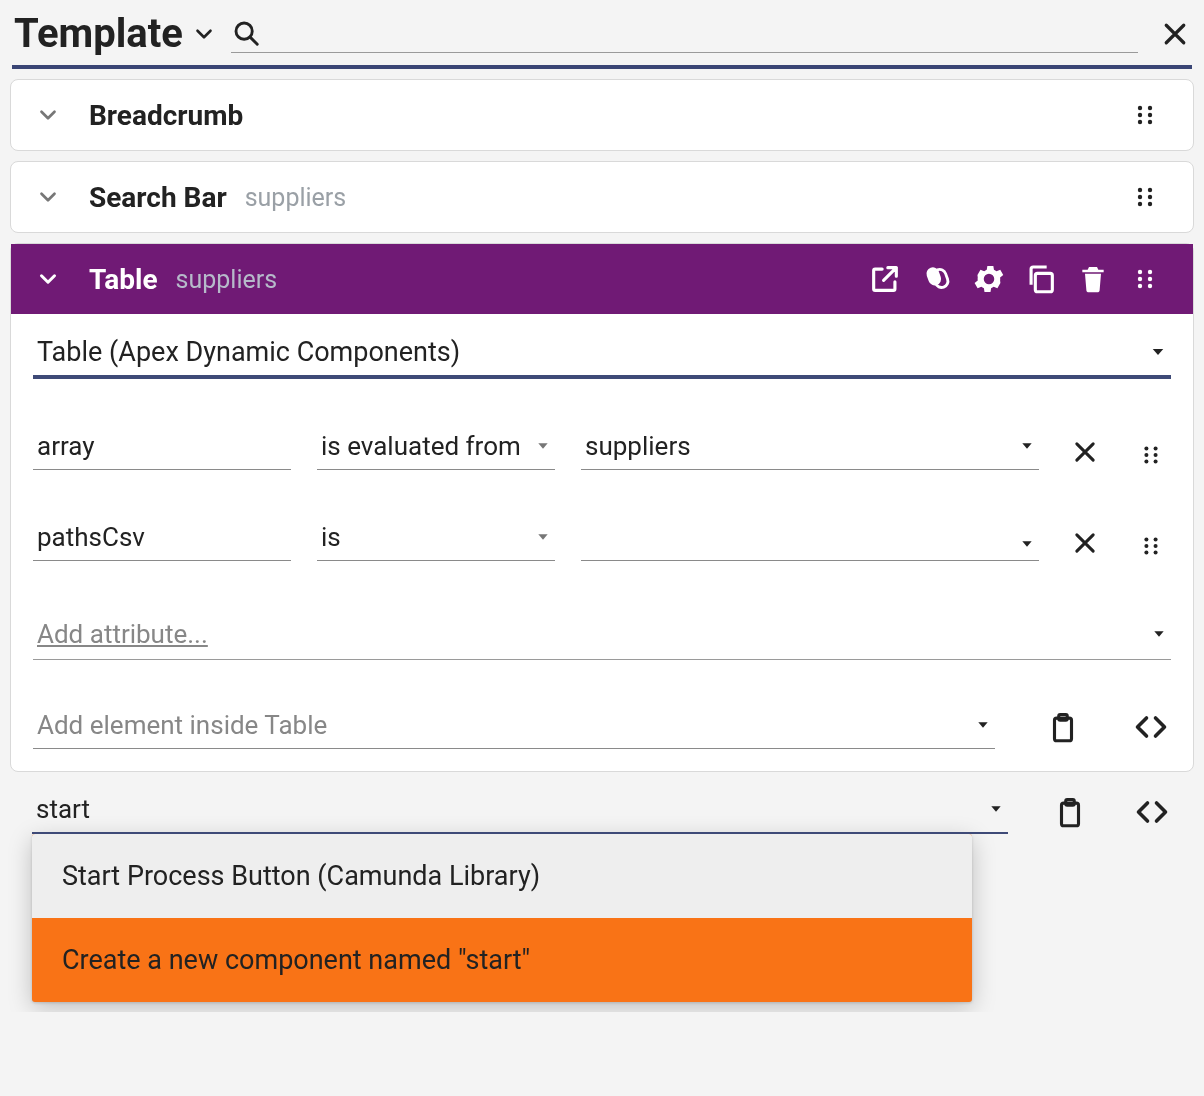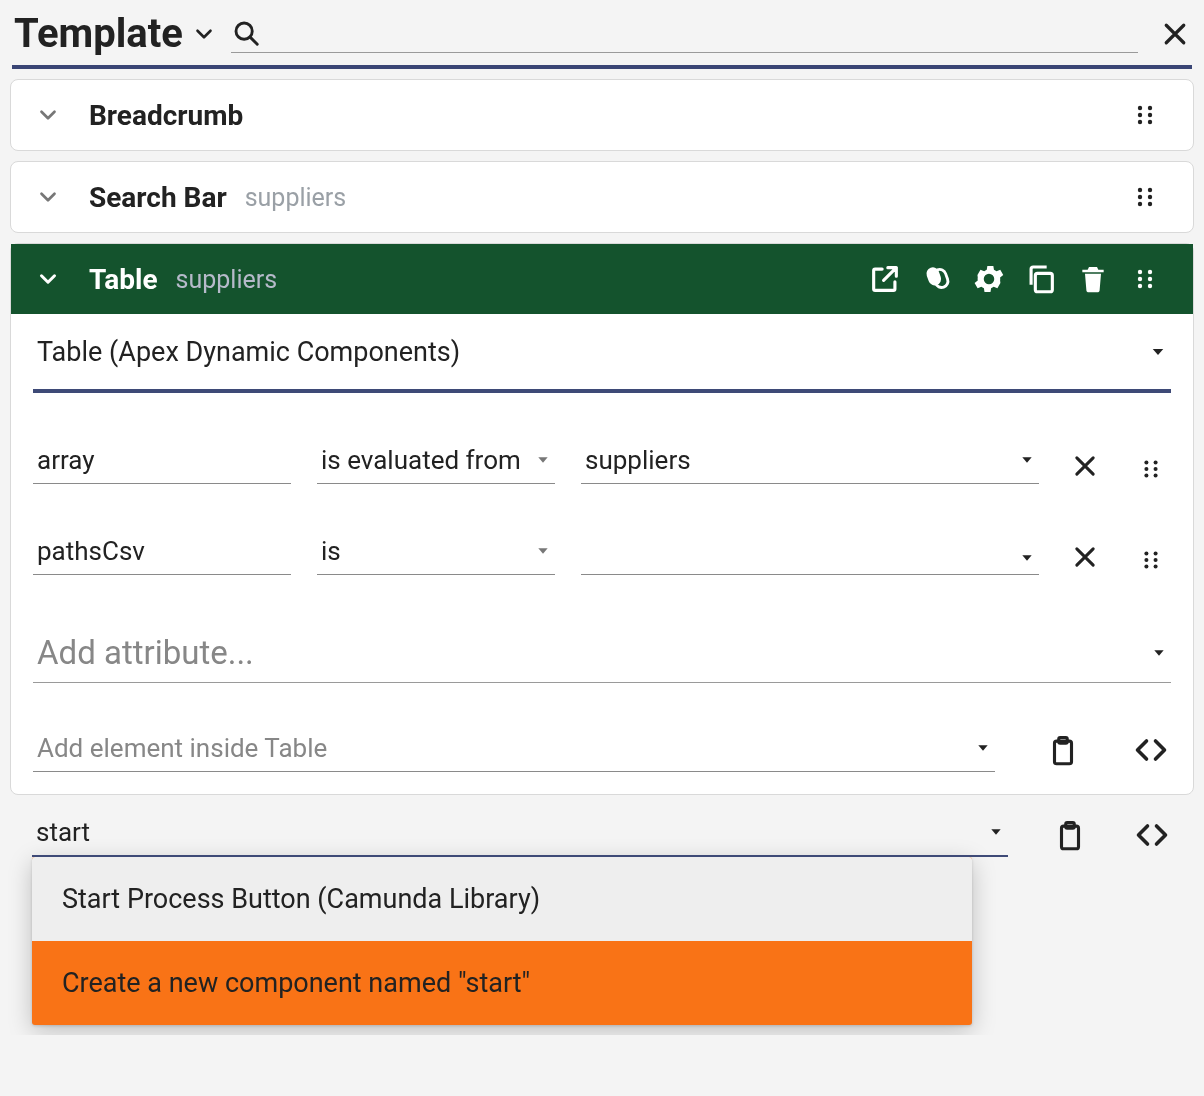--- a/index.html
+++ b/index.html
@@ -53,31 +53,31 @@
     min-height: 70px;
   }
   .row .chev { width: 30px; }
   .row-title { font-size: 28px; font-weight: 700; margin-left: 26px; }
   .row-sub { font-size: 25px; color: #9aa0a6; margin-left: 18px; font-weight: 400; }
   .row-sub-dark { font-size: 25px; color: #b6baca; margin-left: 18px; font-weight: 400; }
   .spacer { flex: 1; }
   .row-ic { width: 52px; display:flex; justify-content:center; }
 
   .active-row {
-    background: #14532d;
+    background: #701a75;
     color: #fff;
   }
 
   .card-body { padding: 10px 22px 22px 22px; }
 
   .component-select {
     display:flex;
     align-items:center;
     border-bottom: 4px solid #3e4a77;
-    padding: 12px 4px 21px 4px;
+    padding: 12px 4px 7px 4px;
     font-size: 27px;
   }
   .caret { margin-left:auto; }
 
   .attr-row {
     display:flex;
     align-items:flex-end;
     gap: 26px;
     margin-top: 46px;
   }
@@ -91,24 +91,25 @@
   .uline .caret { margin-left:auto; }
   .w-name { width: 258px; }
   .w-op   { width: 238px; }
   .w-val  { flex:1; }
   .ic-btn { width:40px; display:flex; justify-content:center; align-items:flex-end; padding-bottom:4px; }
 
   .add-attr {
     margin-top: 52px;
     border-bottom: 1px solid #9a9a9a;
     padding: 6px 4px 10px 4px;
-    font-size: 33px;
+    font-size: 26px;
     color: #878787;
     display:flex;
     align-items:center;
+    text-decoration:underline;
   }
 
   .add-inside {
     margin-top: 44px;
     display:flex;
     align-items:flex-end;
     gap: 48px;
   }
   .add-inside .uline { flex:1; color:#878787; }
 

